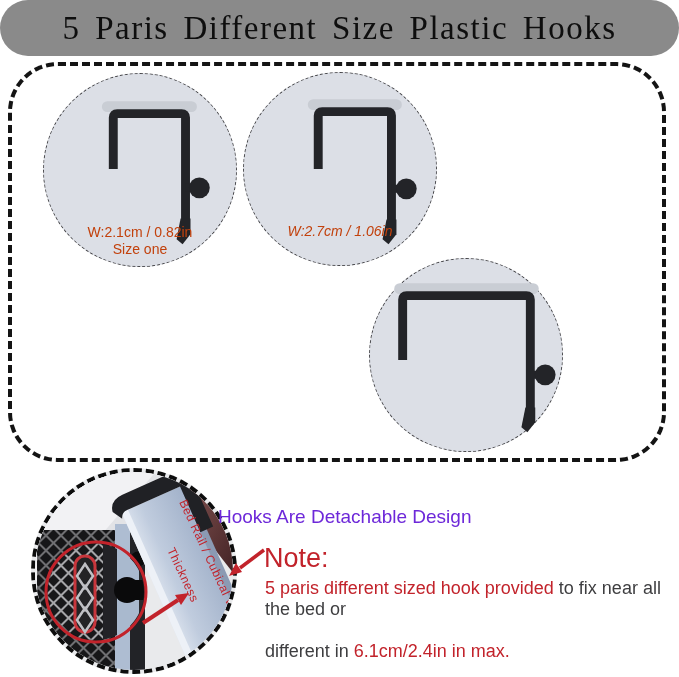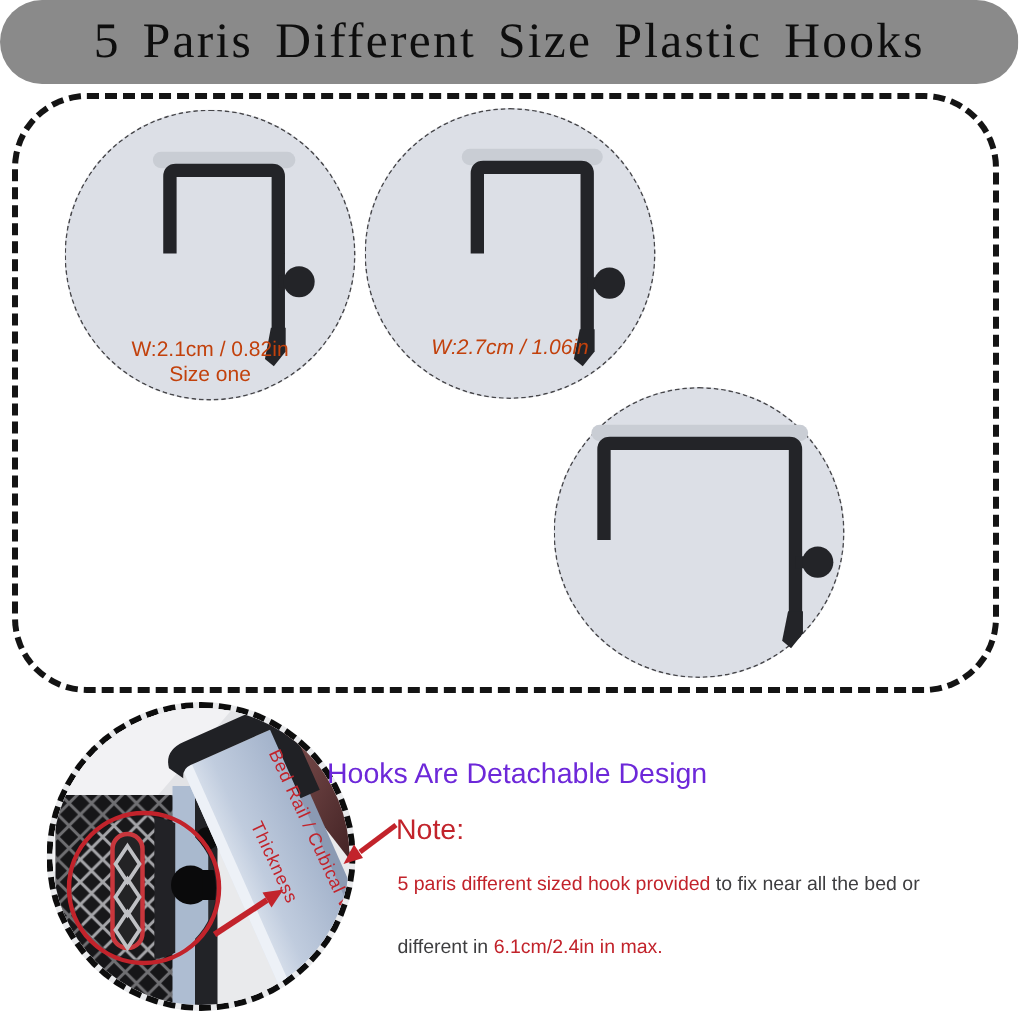--- a/index.html
+++ b/index.html
@@ -47,26 +47,26 @@
   }
   .photo-circle svg { position:absolute; left:-4px; top:-4px; width:206px; height:206px; }
   .rail-text { fill:#c2232b; font-size:12px; letter-spacing:.5px; }
   
   .caption {
     position:absolute; left:218px; top:482px;
     font-size:19px; color:#6d28d9; white-space:nowrap;margin-top:24px;
   }
   .note-heading {
     position:absolute; left:264px; top:543px;
-    font-size:19px; color:#c2232b; white-space:nowrap;
+    font-size:27px; color:#c2232b; white-space:nowrap;
   }
   .note-arrow { position:absolute; left:224px; top:546px; width:44px; height:34px; }
   .note-body {
     position:absolute; left:265px; top:578px; width:406px; margin:0;
-    font-size:13px; line-height:21px; color:#3e3e40;
+    font-size:18px; line-height:21px; color:#3e3e40;
   }
   .red { color:#c2232b; }
 </style>
 </head>
 <body>
 
 <div class="stage">
 
   <header class="header">
     <h1>5 Paris Different Size Plastic Hooks</h1>

